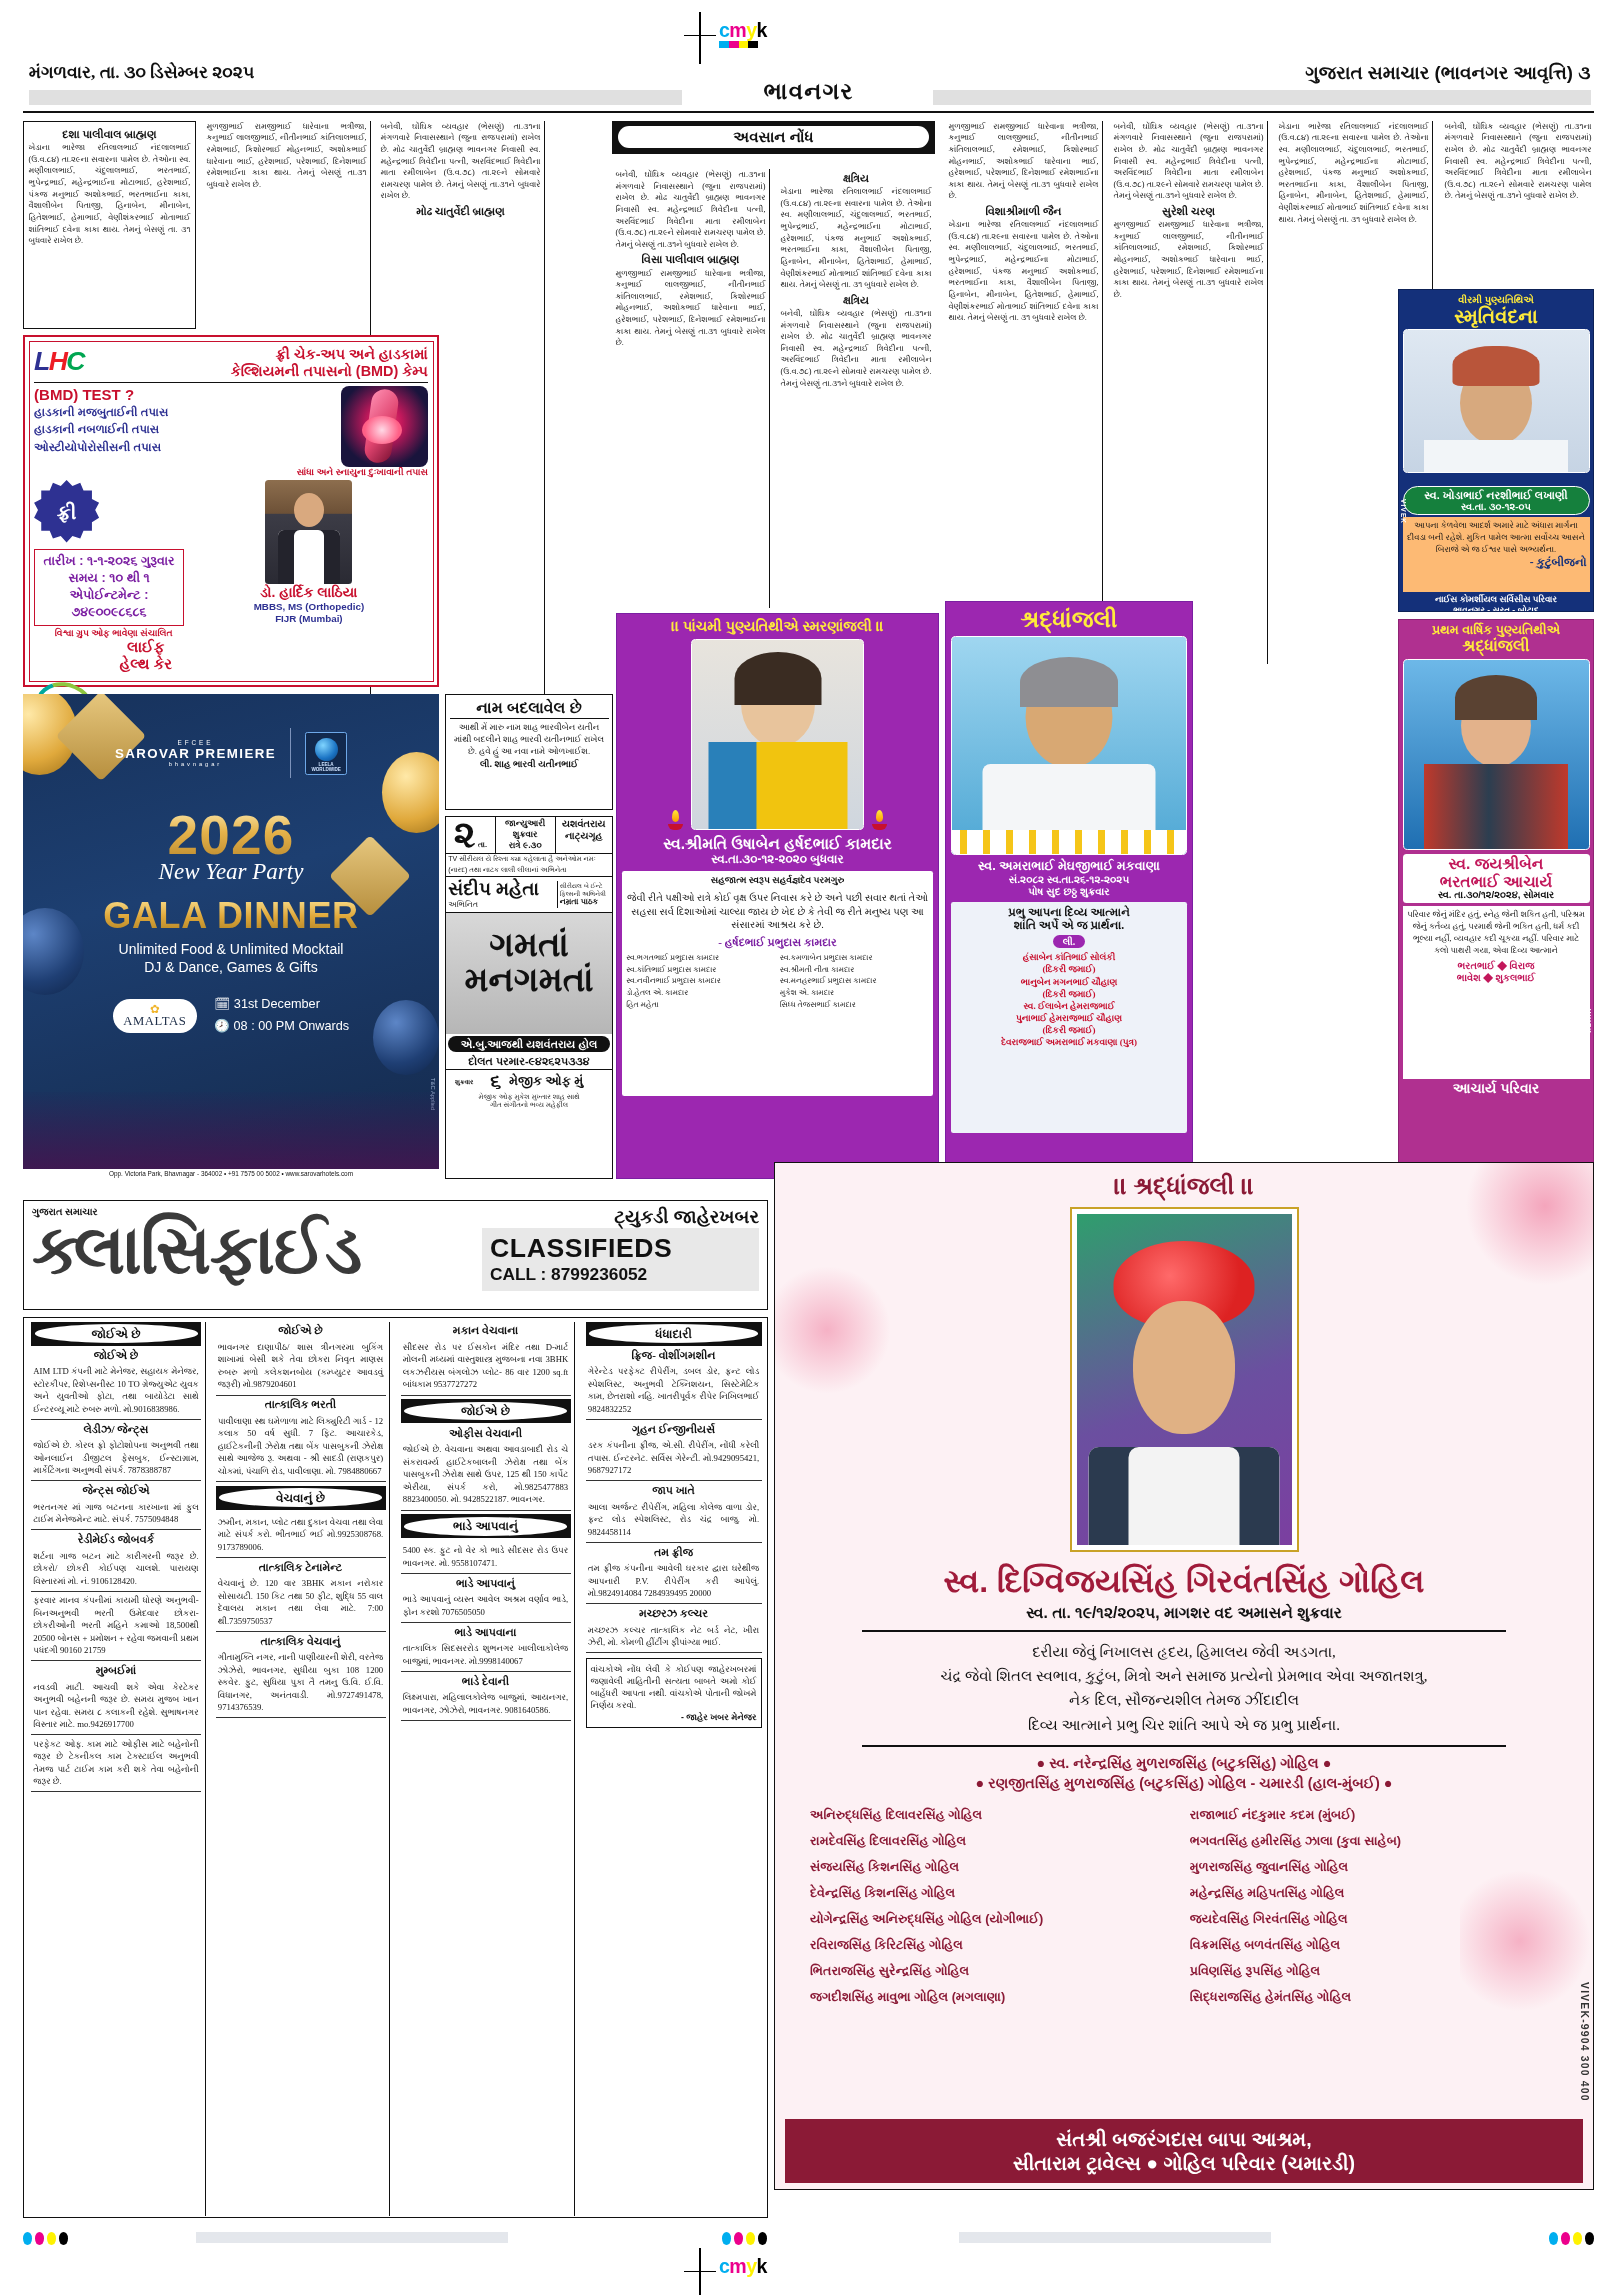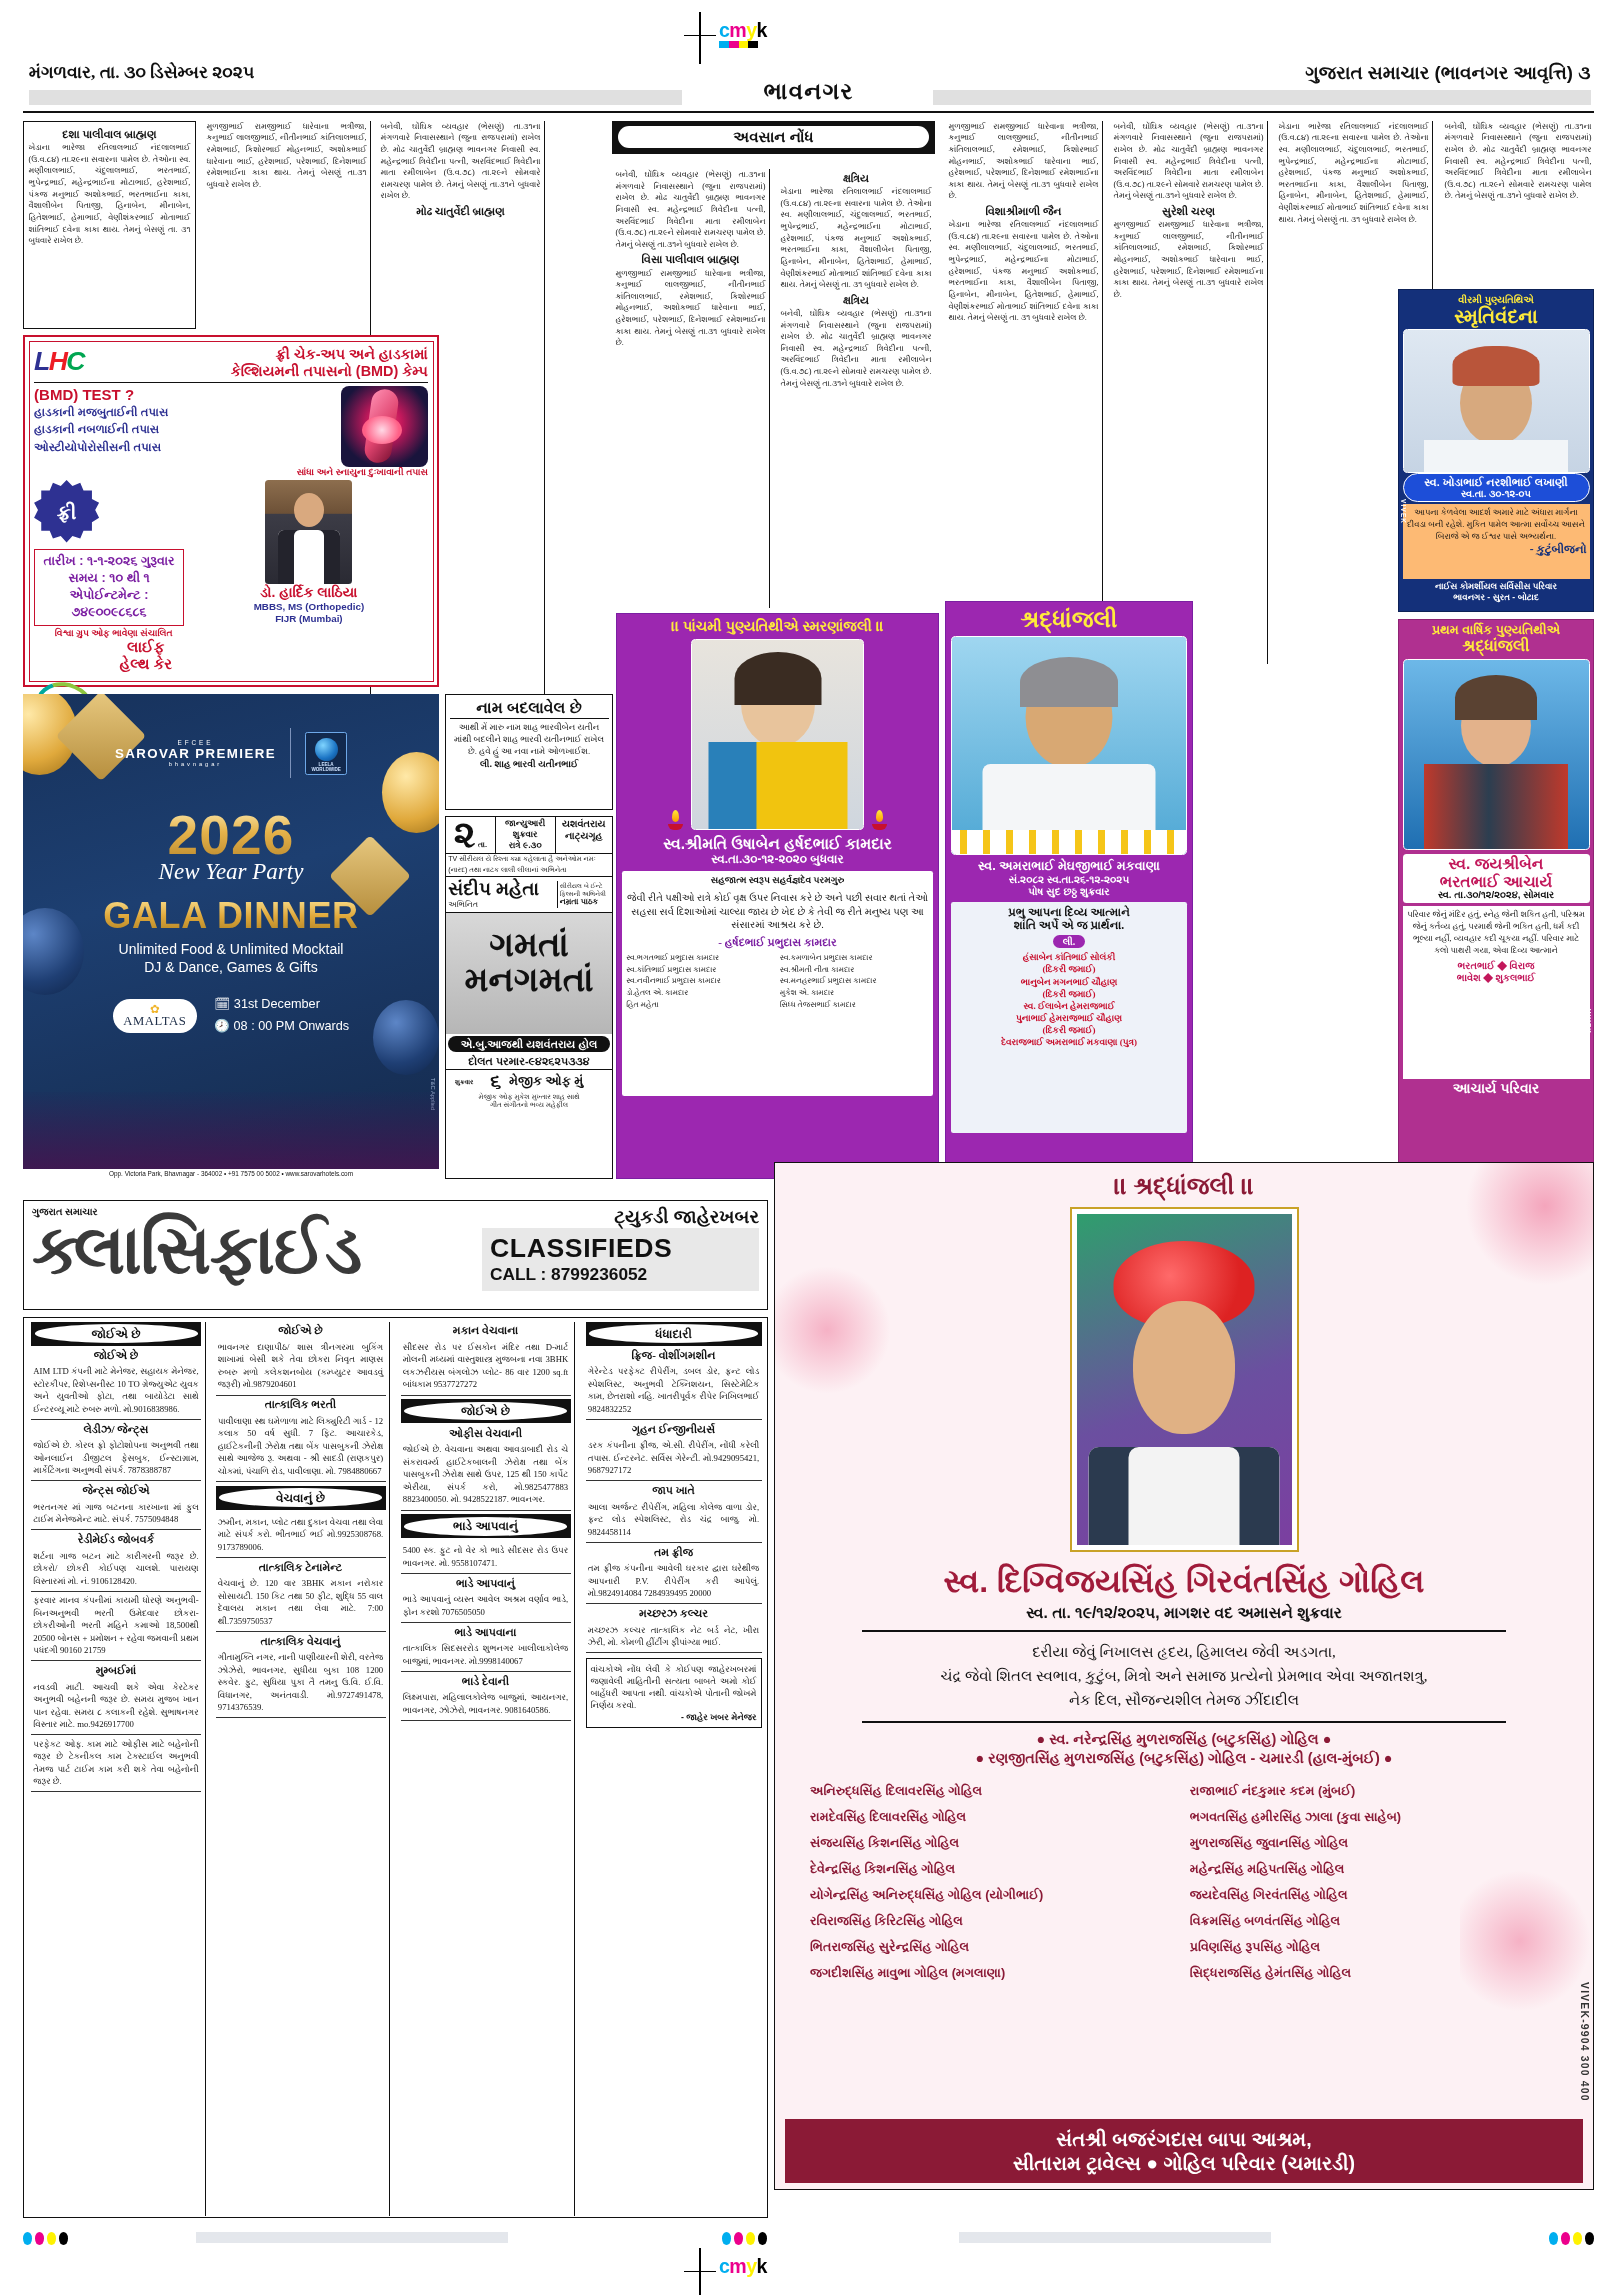--- a/index.html
+++ b/index.html
@@ -505,21 +505,21 @@
     </div>
 
     <div class="mem mem-blue" style="left:1375px; top:173px; width:196px; height:323px; padding:3.5px;">
       <div style="color:#FFEB3B;font-weight:900;text-align:center;font-size:9.8px;">વીરમી પુણ્યતિથિએ</div>
       <div class="mem-title" style="font-size:19.6px;">સ્મૃતિવંદના</div>
       <div class="mem-photo" style="width:100%;height:144px;margin-top:2.3px;background:linear-gradient(180deg,#dfe8f2,#c6d4e4);">
         <div class="face" style="top:31px;width:72px;height:84px;border-radius:50%;background:#d7a97e;"></div>
         <div class="face" style="top:16px;width:87px;height:40px;border-radius:46% 46% 10% 10%;background:#b9553a;"></div>
         <div class="face" style="top:110px;width:144px;height:40px;background:#f2f5f8;"></div>
       </div>
-      <div style="background:#1d4ed8;border:1.2px solid #fff;border-radius:577px;margin-top:0;padding:1.2px;">
+      <div style="background:#15803d;border:1.2px solid #fff;border-radius:577px;margin-top:13px;padding:1.2px;">
         <div class="mem-name" style="font-size:11px;">સ્વ. ખોડાભાઈ નરશીભાઈ લખાણી</div>
         <div class="mem-date" style="font-size:9.8px;">સ્વ.તા. ૩૦-૧૨-૦૫</div>
       </div>
       <div class="mem-body" style="margin-top:2.3px;padding:2.9px;height:75px;background:#fdba74;">
         <div style="font-size:8.4px;line-height:1.4;">આપના કેળવેલા આદર્શ અમારે માટે અંધારા માર્ગના દીવડા બની રહેશે. મુકિત પામેલ આત્મા સર્વોચ્ચ આસને બિરાજે એ જ ઈશ્વર પાસે અભ્યર્થના.</div>
         <div style="font-size:11.6px;font-weight:900;color:#14307A;text-align:right;">- કુટુંબીજનો</div>
       </div>
       <div style="background:#14307A;color:#fff;text-align:center;font-weight:900;font-size:8.7px;margin-top:1.7px;">
         <div>નાઈસ કોમર્શીયલ સર્વિસીસ પરિવાર</div>
         <div>ભાવનગર - સુરત - બોટાદ</div>
@@ -658,20 +658,21 @@
 
     <div class="bm-name" style="font-size:32px;margin-top:12.7px;">સ્વ. દિગ્વિજયસિંહ ગિરવંતસિંહ ગોહિલ</div>
     <div class="bm-date" style="font-size:15.6px;margin-top:3.5px;">સ્વ. તા. ૧૯/૧૨/૨૦૨૫, માગશર વદ અમાસને શુક્રવાર</div>
 
     <div style="height:2.3px;background:#111;margin:8px 87px;"></div>
 
     <div class="bm-verse" style="font-size:15px;line-height:1.62;">
       <div>દરીયા જેવું નિખાલસ હૃદય, હિમાલય જેવી અડગતા,</div>
       <div>ચંદ્ર જેવો શિતલ સ્વભાવ, કુટુંબ, મિત્રો અને સમાજ પ્રત્યેનો પ્રેમભાવ એવા અજાતશત્રુ,</div>
       <div>નેક દિલ, સૌજન્યશીલ તેમજ ઝીંદાદીલ</div>
+      <div>દિવ્ય આત્માને પ્રભુ ચિર શાંતિ આપે એ જ પ્રભુ પ્રાર્થના.</div>
     </div>
 
     <div style="height:2.3px;background:#111;margin:8px 87px;"></div>
 
     <div class="bm-lead" style="font-size:14.4px;">● સ્વ. નરેન્દ્રસિંહ મુળરાજસિંહ (બટુકસિંહ) ગોહિલ ●</div>
     <div class="bm-lead" style="font-size:14.4px;margin-top:2.3px;">● રણજીતસિંહ મુળરાજસિંહ (બટુકસિંહ) ગોહિલ - ચમારડી (હાલ-મુંબઈ) ●</div>
 
     <div style="display:flex;gap:11.6px;padding:10.4px 35px 0;">
       <div class="bm-names" style="flex:1;font-size:12.7px;line-height:2.05;">
         <div>અનિરુદ્ધસિંહ દિલાવરસિંહ ગોહિલ</div>

